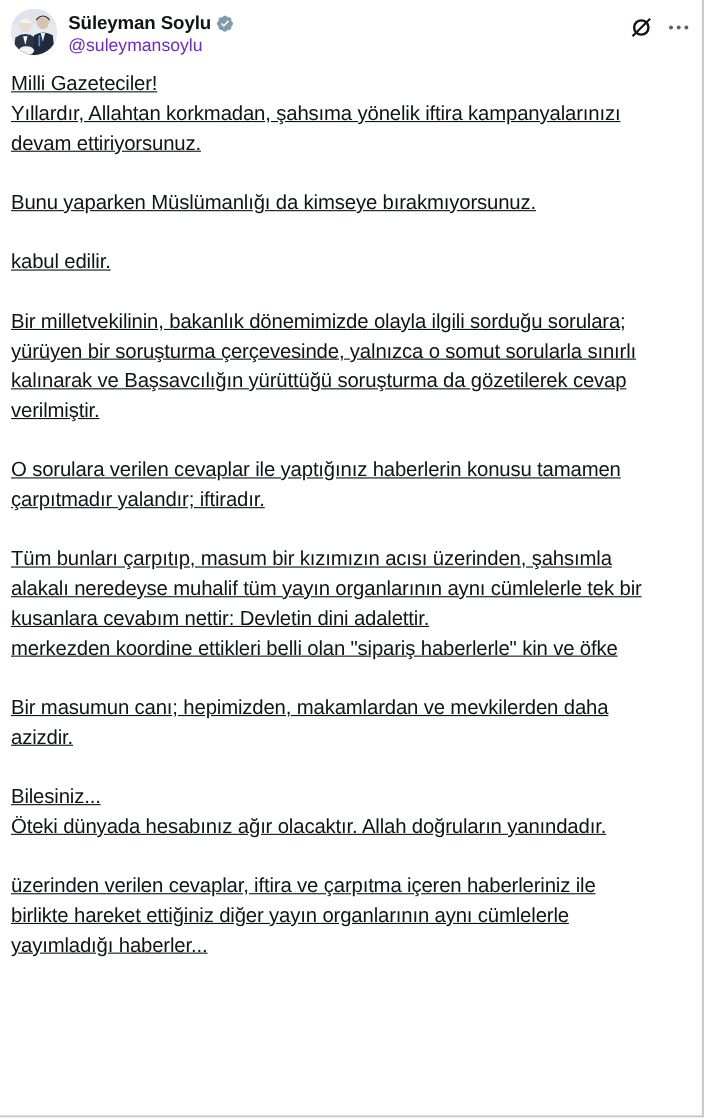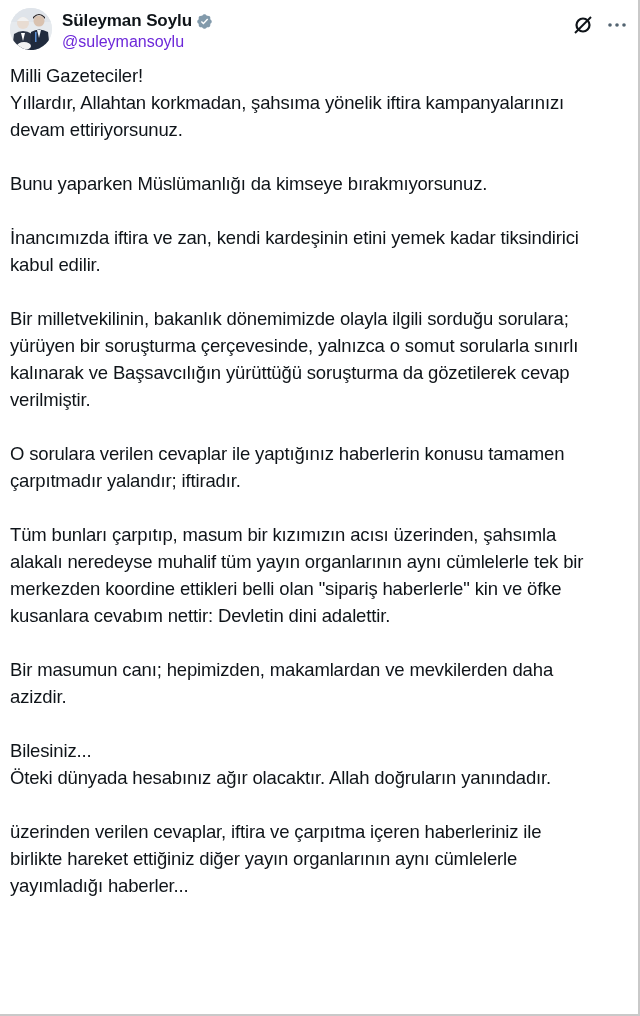--- a/index.html
+++ b/index.html
@@ -95,21 +95,21 @@
       top: 62px;
       width: 610px;
       font-size: 18.5px;
       line-height: 27px;
       color: #0f1419;
       letter-spacing: -0.15px;
     }
     .para {
       margin: 0 0 27px 0;
     }
-    .para .line { display: block; }
+    .para .line { display: block; text-decoration: underline; }
   </style>
 </head>
 <body>
 
 <div class="frame">
 
   <div class="header">
     <div class="avatar">
       <svg width="42" height="42" viewBox="0 0 42 42">
         <rect width="42" height="42" fill="#e6eaee"></rect>
@@ -163,38 +163,37 @@
   <div class="tweet-text">
     <p class="para">
       <span class="line">Milli Gazeteciler!</span>
       <span class="line">Yıllardır, Allahtan korkmadan, şahsıma yönelik iftira kampanyalarınızı</span>
       <span class="line">devam ettiriyorsunuz.</span>
     </p>
     <p class="para">
       <span class="line">Bunu yaparken Müslümanlığı da kimseye bırakmıyorsunuz.</span>
     </p>
     <p class="para">
-      <span class="line">İnancımızda iftira ve zan, kendi kardeşinin etini yemek kadar tiksindirici</span>
       <span class="line">kabul edilir.</span>
     </p>
     <p class="para">
       <span class="line">Bir milletvekilinin, bakanlık dönemimizde olayla ilgili sorduğu sorulara;</span>
       <span class="line">yürüyen bir soruşturma çerçevesinde, yalnızca o somut sorularla sınırlı</span>
       <span class="line">kalınarak ve Başsavcılığın yürüttüğü soruşturma da gözetilerek cevap</span>
       <span class="line">verilmiştir.</span>
     </p>
     <p class="para">
       <span class="line">O sorulara verilen cevaplar ile yaptığınız haberlerin konusu tamamen</span>
       <span class="line">çarpıtmadır yalandır; iftiradır.</span>
     </p>
     <p class="para">
       <span class="line">Tüm bunları çarpıtıp, masum bir kızımızın acısı üzerinden, şahsımla</span>
       <span class="line">alakalı neredeyse muhalif tüm yayın organlarının aynı cümlelerle tek bir</span>
+      <span class="line">kusanlara cevabım nettir:  Devletin dini adalettir.</span>
       <span class="line">merkezden koordine ettikleri belli olan "sipariş haberlerle" kin ve öfke</span>
-      <span class="line">kusanlara cevabım nettir:  Devletin dini adalettir.</span>
     </p>
     <p class="para">
       <span class="line">Bir masumun canı; hepimizden, makamlardan ve mevkilerden daha</span>
       <span class="line">azizdir.</span>
     </p>
     <p class="para">
       <span class="line">Bilesiniz...</span>
       <span class="line">Öteki dünyada hesabınız ağır olacaktır. Allah doğruların yanındadır.</span>
     </p>
     <p class="para">

